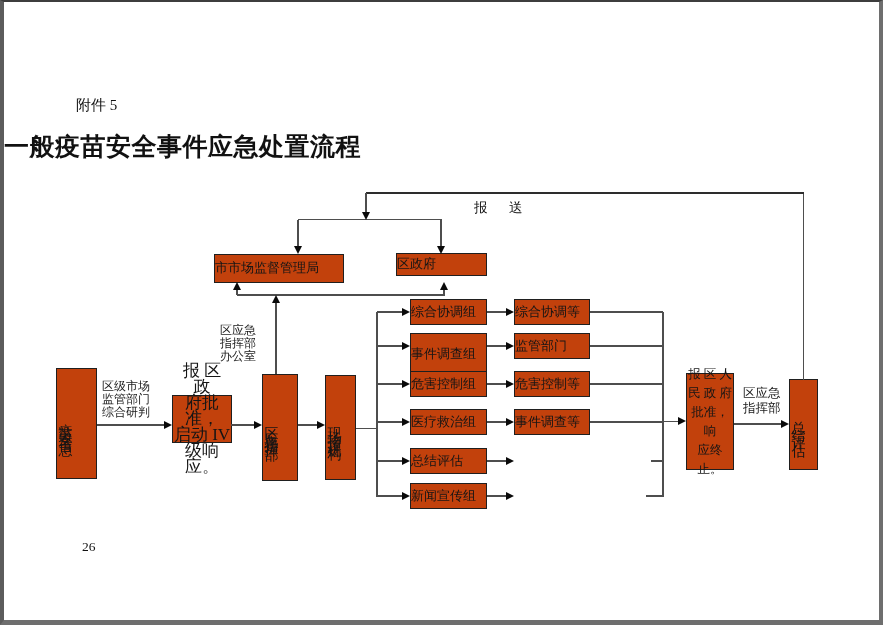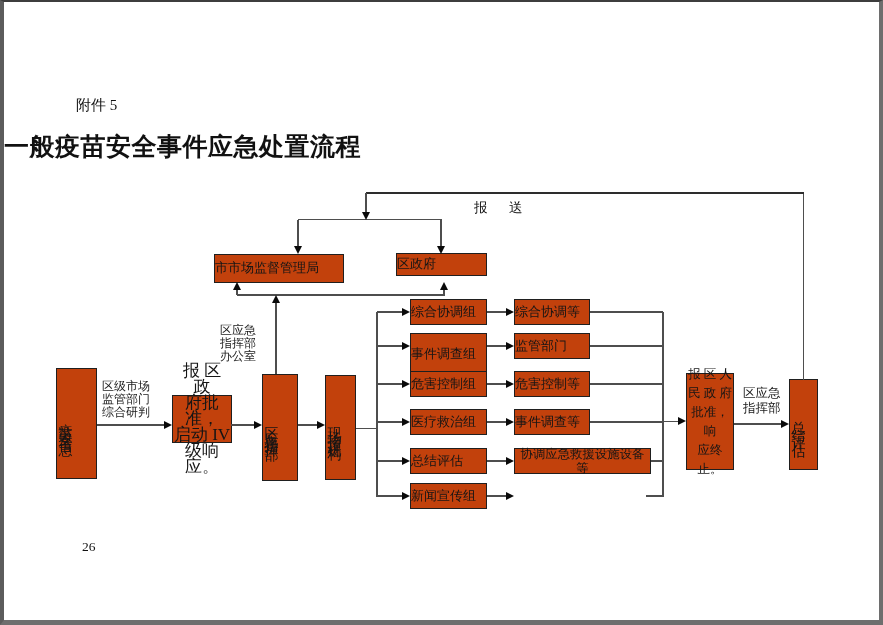--- a/index.html
+++ b/index.html
@@ -92,23 +92,20 @@
   <div class="box" style="left:406px;top:407px;width:77px;height:26px;">
       <span>医疗救治组</span>
     </div>
   <div class="box" style="left:510px;top:407px;width:76px;height:26px;">
       <span>事件调查等</span>
     </div>
 
   <div class="box" style="left:406px;top:446px;width:77px;height:26px;">
       <span>总结评估</span>
     </div>
-  <div class="box" style="left:510px;top:446px;width:137px;height:26px;font-size:12.4px;">
-      <span>协调应急救援设施设备等</span>
-    </div>
 
   <div class="box" style="left:406px;top:481px;width:77px;height:26px;">
       <span>新闻宣传组</span>
     </div>
 
   <div class="box ml" style="left:682px;top:371px;width:48px;height:97px;font-size:12.5px;line-height:19px;">报 区 人
 民 政 府
 批准，响
 应终止。</div>
 

